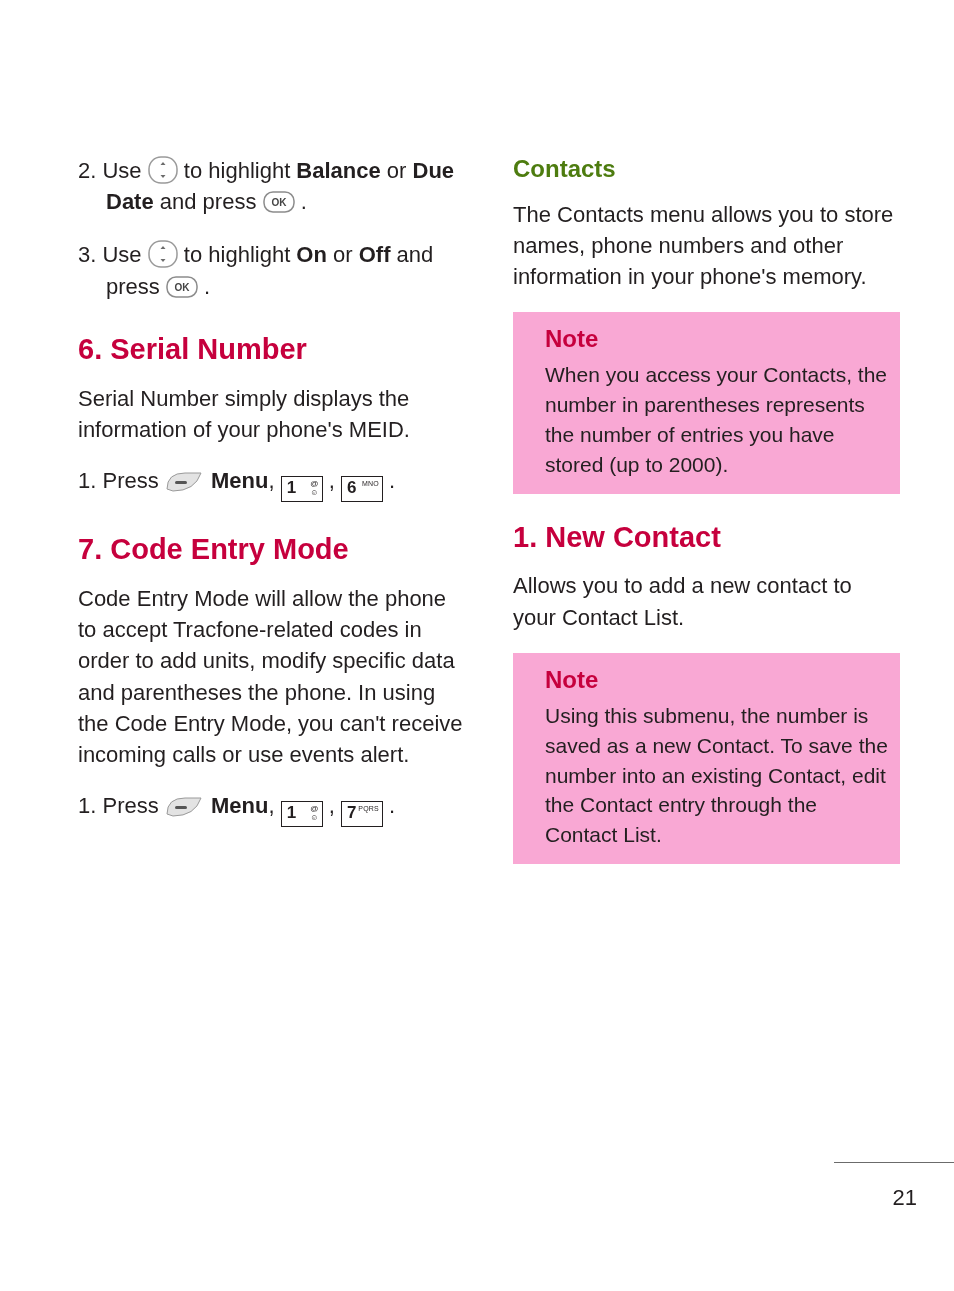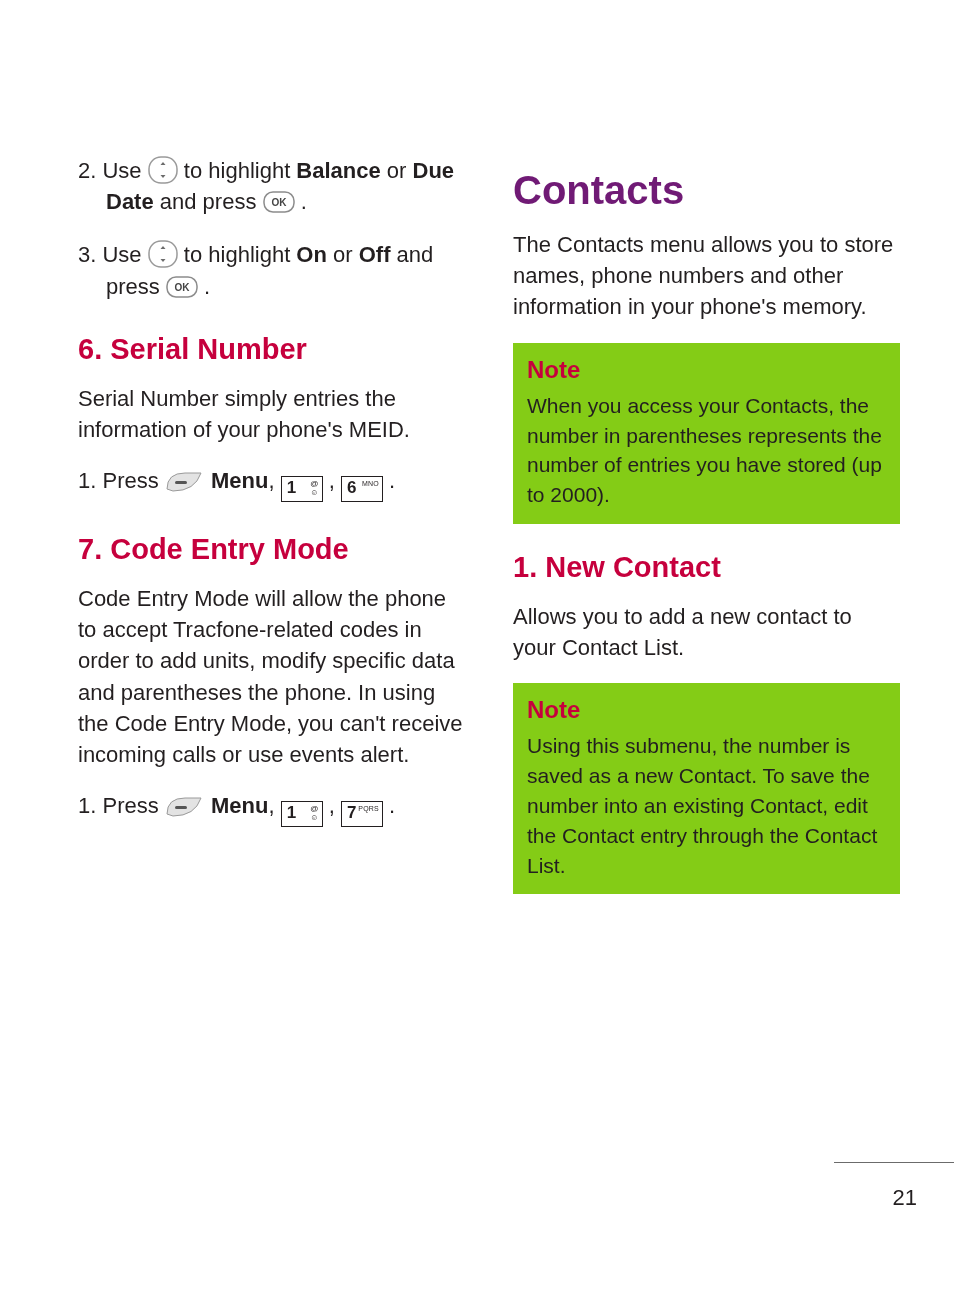--- a/index.html
+++ b/index.html
@@ -41,32 +41,32 @@
   .num { display: inline; }
   .bold { font-weight: bold; }
   h2.sec {
     color: #c6003d;
     font-weight: bold;
     font-size: 29px;
     margin: 30px 0 2px 0;
     line-height: 1.2;
   }
   h1.title {
-    color: #701a75;
-    font-weight: bold;
-    font-size: 40px;
-    margin: 12px 0 6px 0;
+    color: #4d7c0f;
+    font-weight: bold;
+    font-size: 24px;
+    margin: 0 0 6px 0;
     line-height: 1.15;
   }
   p.body {
     margin: 16px 0 20px 0;
   }
   .note {
-    background: #84cc16;
-    padding: 10px 12px 14px 14px;
+    background: #f9a8d4;
+    padding: 10px 12px 14px 32px;
     margin: 16px 0 20px 0;
     font-size: 21px;
     line-height: 1.42;
   }
   .note-head {
     color: #c6003d;
     font-weight: bold;
     font-size: 24px;
     margin: 0 0 4px 0;
   }
@@ -162,21 +162,21 @@
         <li>
           <span class="num">3.</span><span class="seg"> Use </span><span class="nav-icon"><svg width="30" height="28">
                 <use href="#nav-ic"></use>
               </svg></span><span class="seg"> to highlight </span><span class="bold">On</span><span class="seg"> or </span><span class="bold">Off</span><span class="seg"> and press </span><span class="ok-icon"><svg width="32" height="22">
                 <use href="#ok-ic"></use>
               </svg></span><span class="seg"> .</span>
         </li>
       </ol>
 
       <h2 class="sec">6. Serial Number</h2>
-      <p class="body">Serial Number simply entries the information of your phone's MEID.</p>
+      <p class="body">Serial Number simply displays the information of your phone's MEID.</p>
       <ol class="one">
         <li>
           <span class="num">1.</span><span class="seg"> Press </span><span class="softkey-icon"><svg width="40" height="24">
                 <use href="#soft-ic"></use>
               </svg></span> <span class="bold">Menu</span><span class="seg">, </span><span class="key-icon one"><span>1</span><span class="sub">@<br>☺</span></span><span class="seg"> , </span><span class="key-icon"><span>6</span><span class="sub">MNO</span></span><span class="seg"> .</span>
         </li>
       </ol>
 
       <h2 class="sec">7. Code Entry Mode</h2>
       <p class="body">Code Entry Mode will allow the phone to accept Tracfone-related codes in order to add units, modify specific data and parentheses the phone. In using the Code Entry Mode, you can't receive incoming calls or use events alert.</p>

